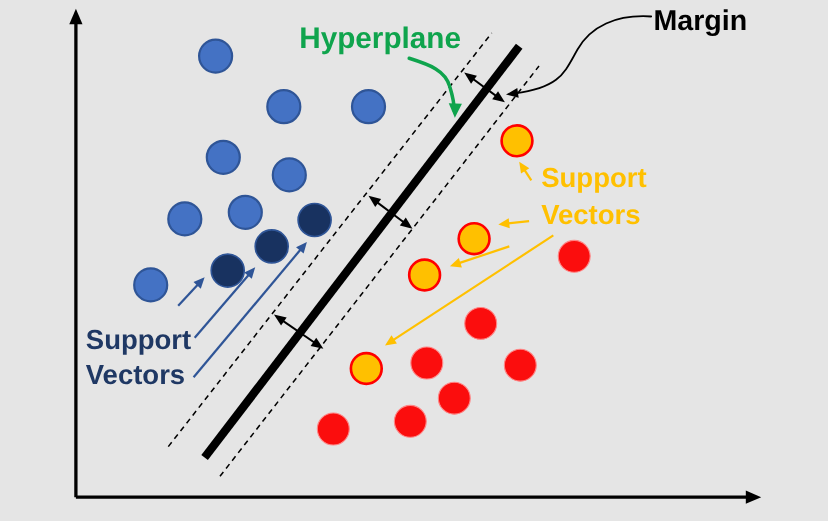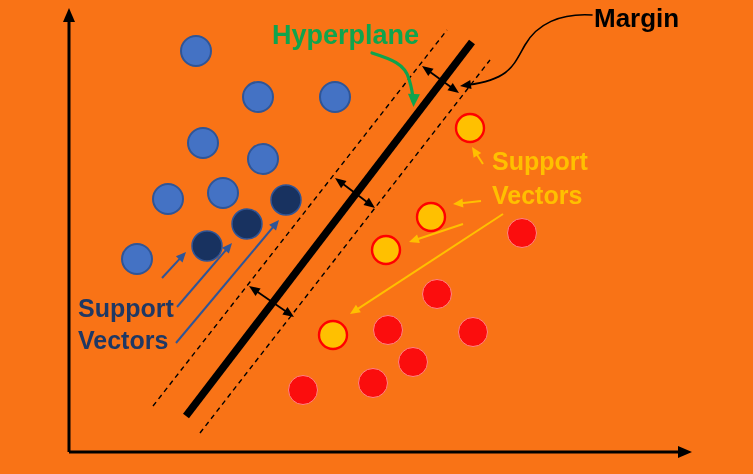--- a/index.html
+++ b/index.html
@@ -1,16 +1,16 @@
 <!DOCTYPE html>
 <html><head>
 <meta charset="utf-8">
 <style>
   html,body { margin:0; padding:0; background:#ffffff; }
-  .stage { position:relative; width:753px; height:474px; background:#f97316; overflow:hidden; }
+  .stage { position:relative; width:753px; height:474px; background:#e5e5e5; overflow:hidden; }
   svg { display:block; width:753px; height:474px; }
   text.lbl { font-family:"Liberation Sans", sans-serif; font-weight:bold; }
 </style>
 </head>
 <body>
 
 <div class="stage">
   <svg viewBox="0 0 753 474" xmlns="http://www.w3.org/2000/svg">
     <g id="layer-axes">
         <line x1="69" y1="452" x2="69" y2="19.200000000000003" stroke="#000000" stroke-width="3"></line>

